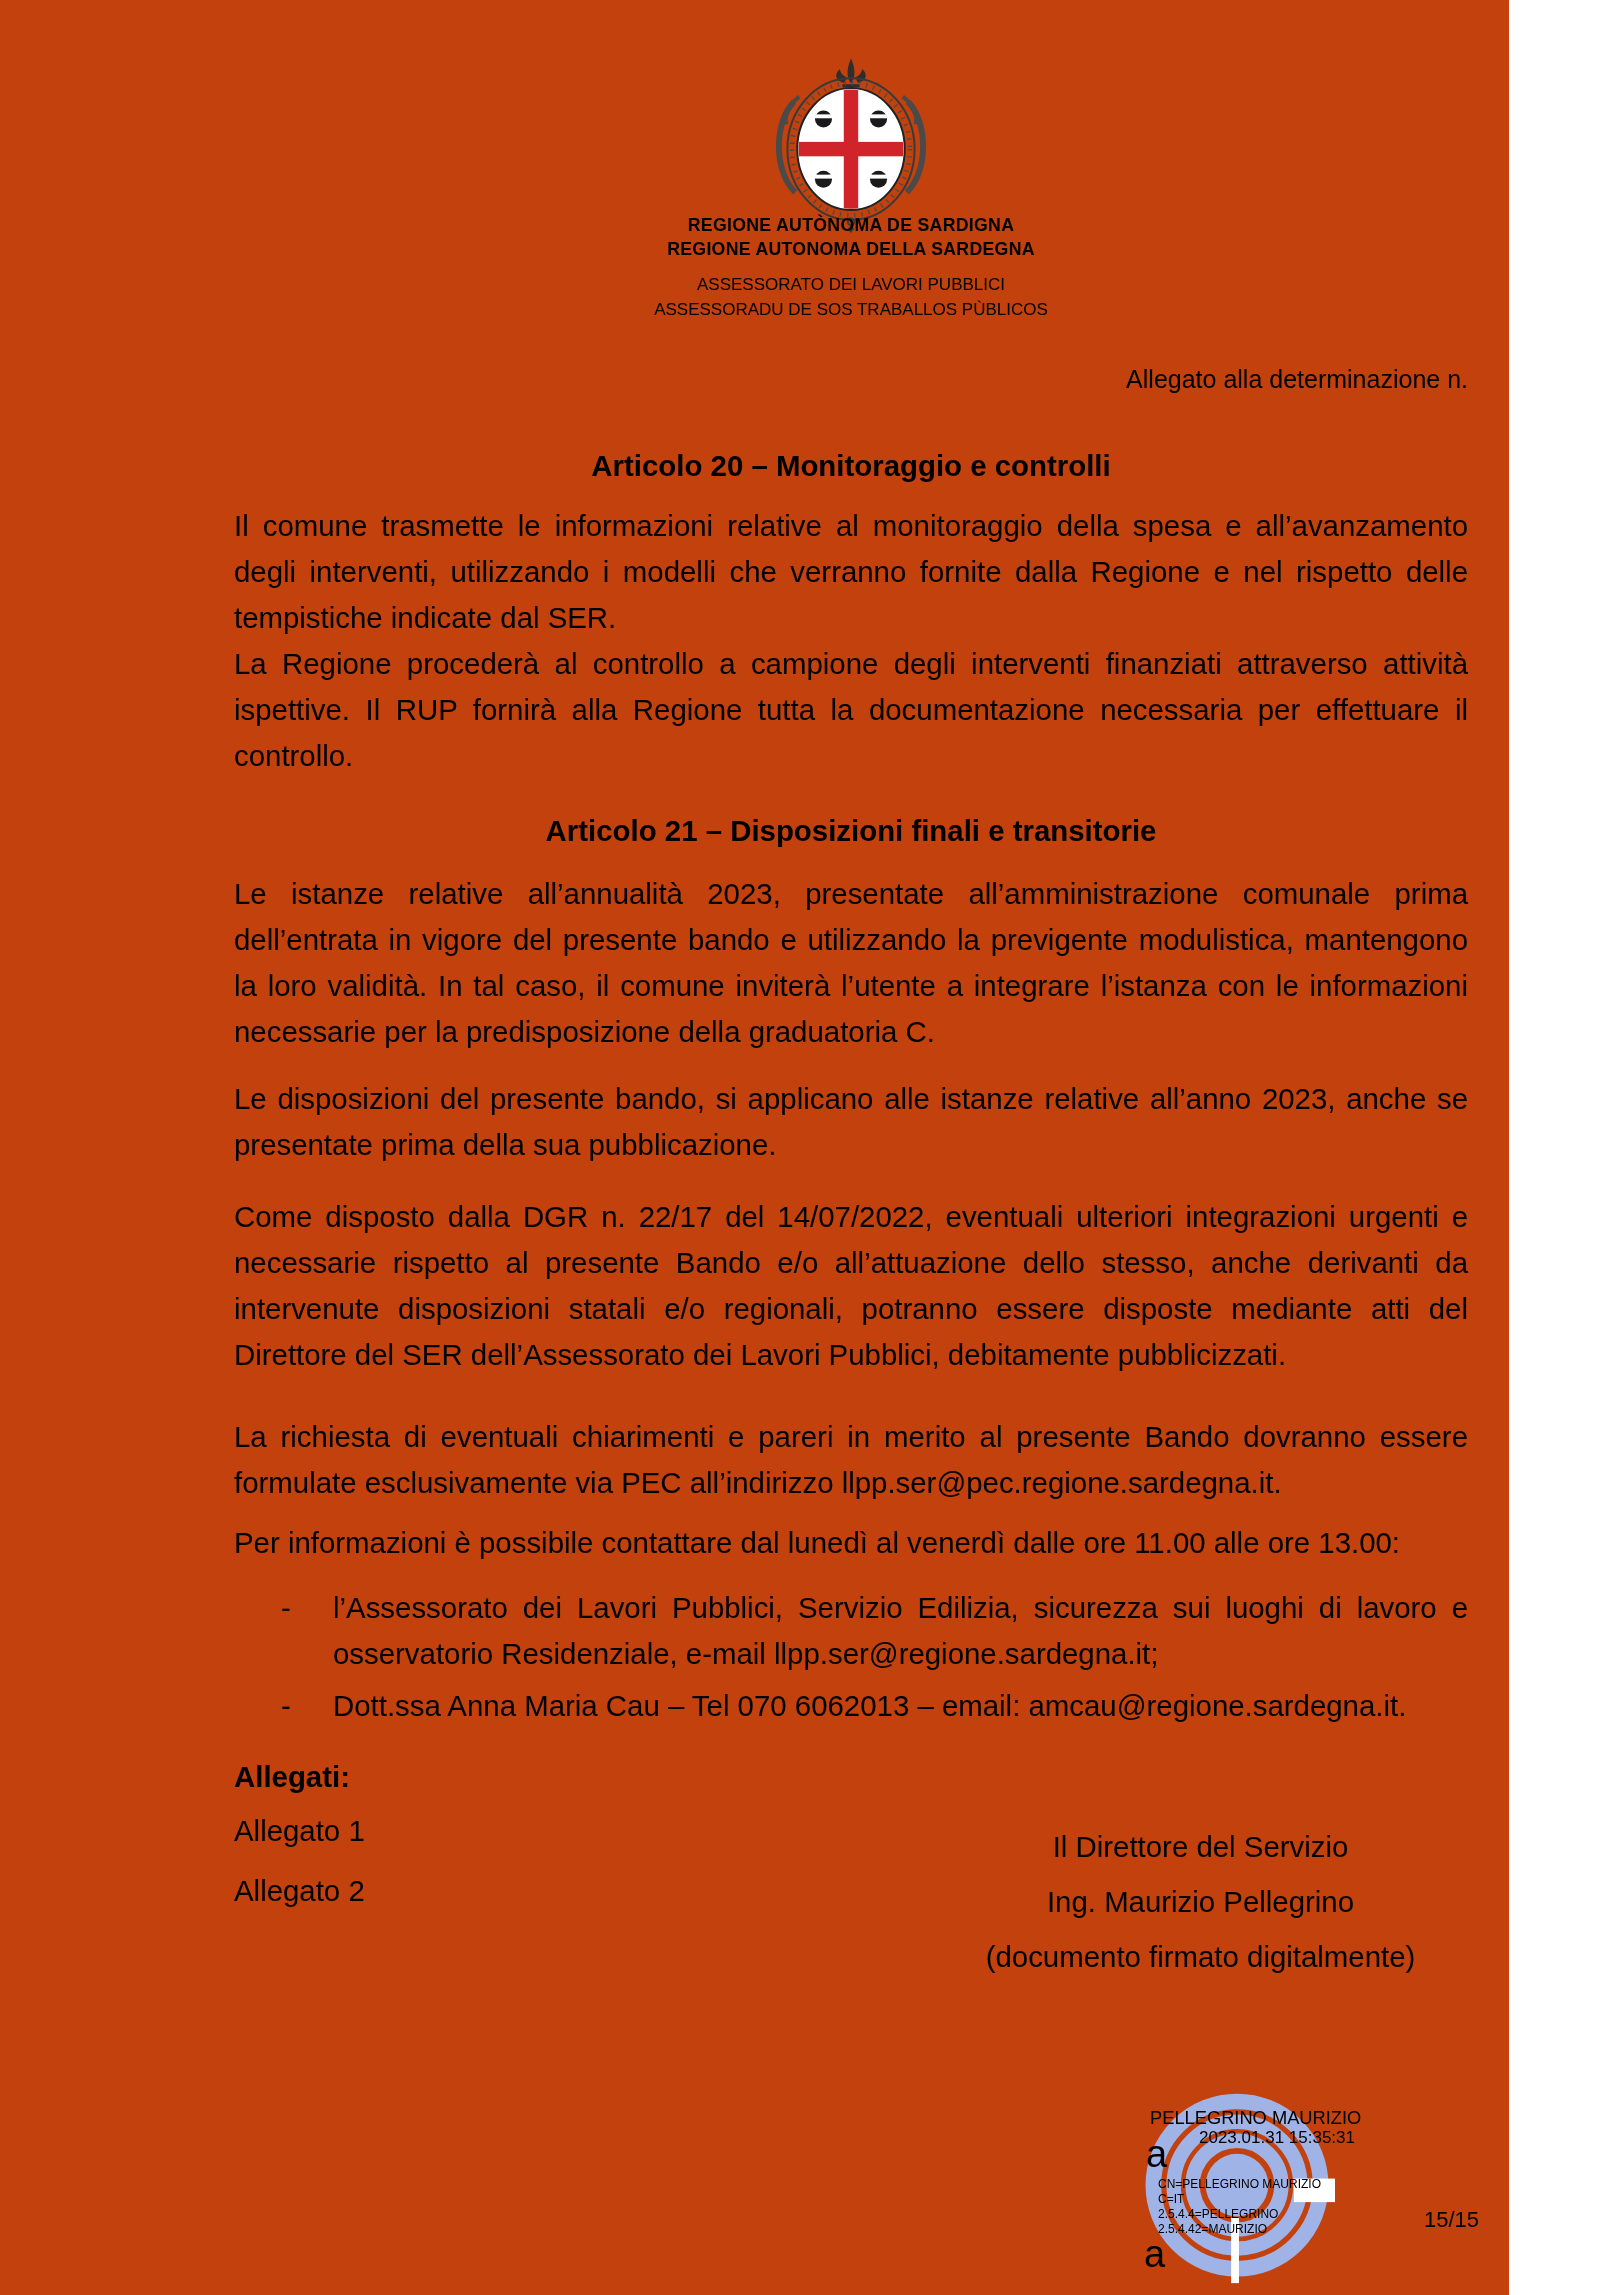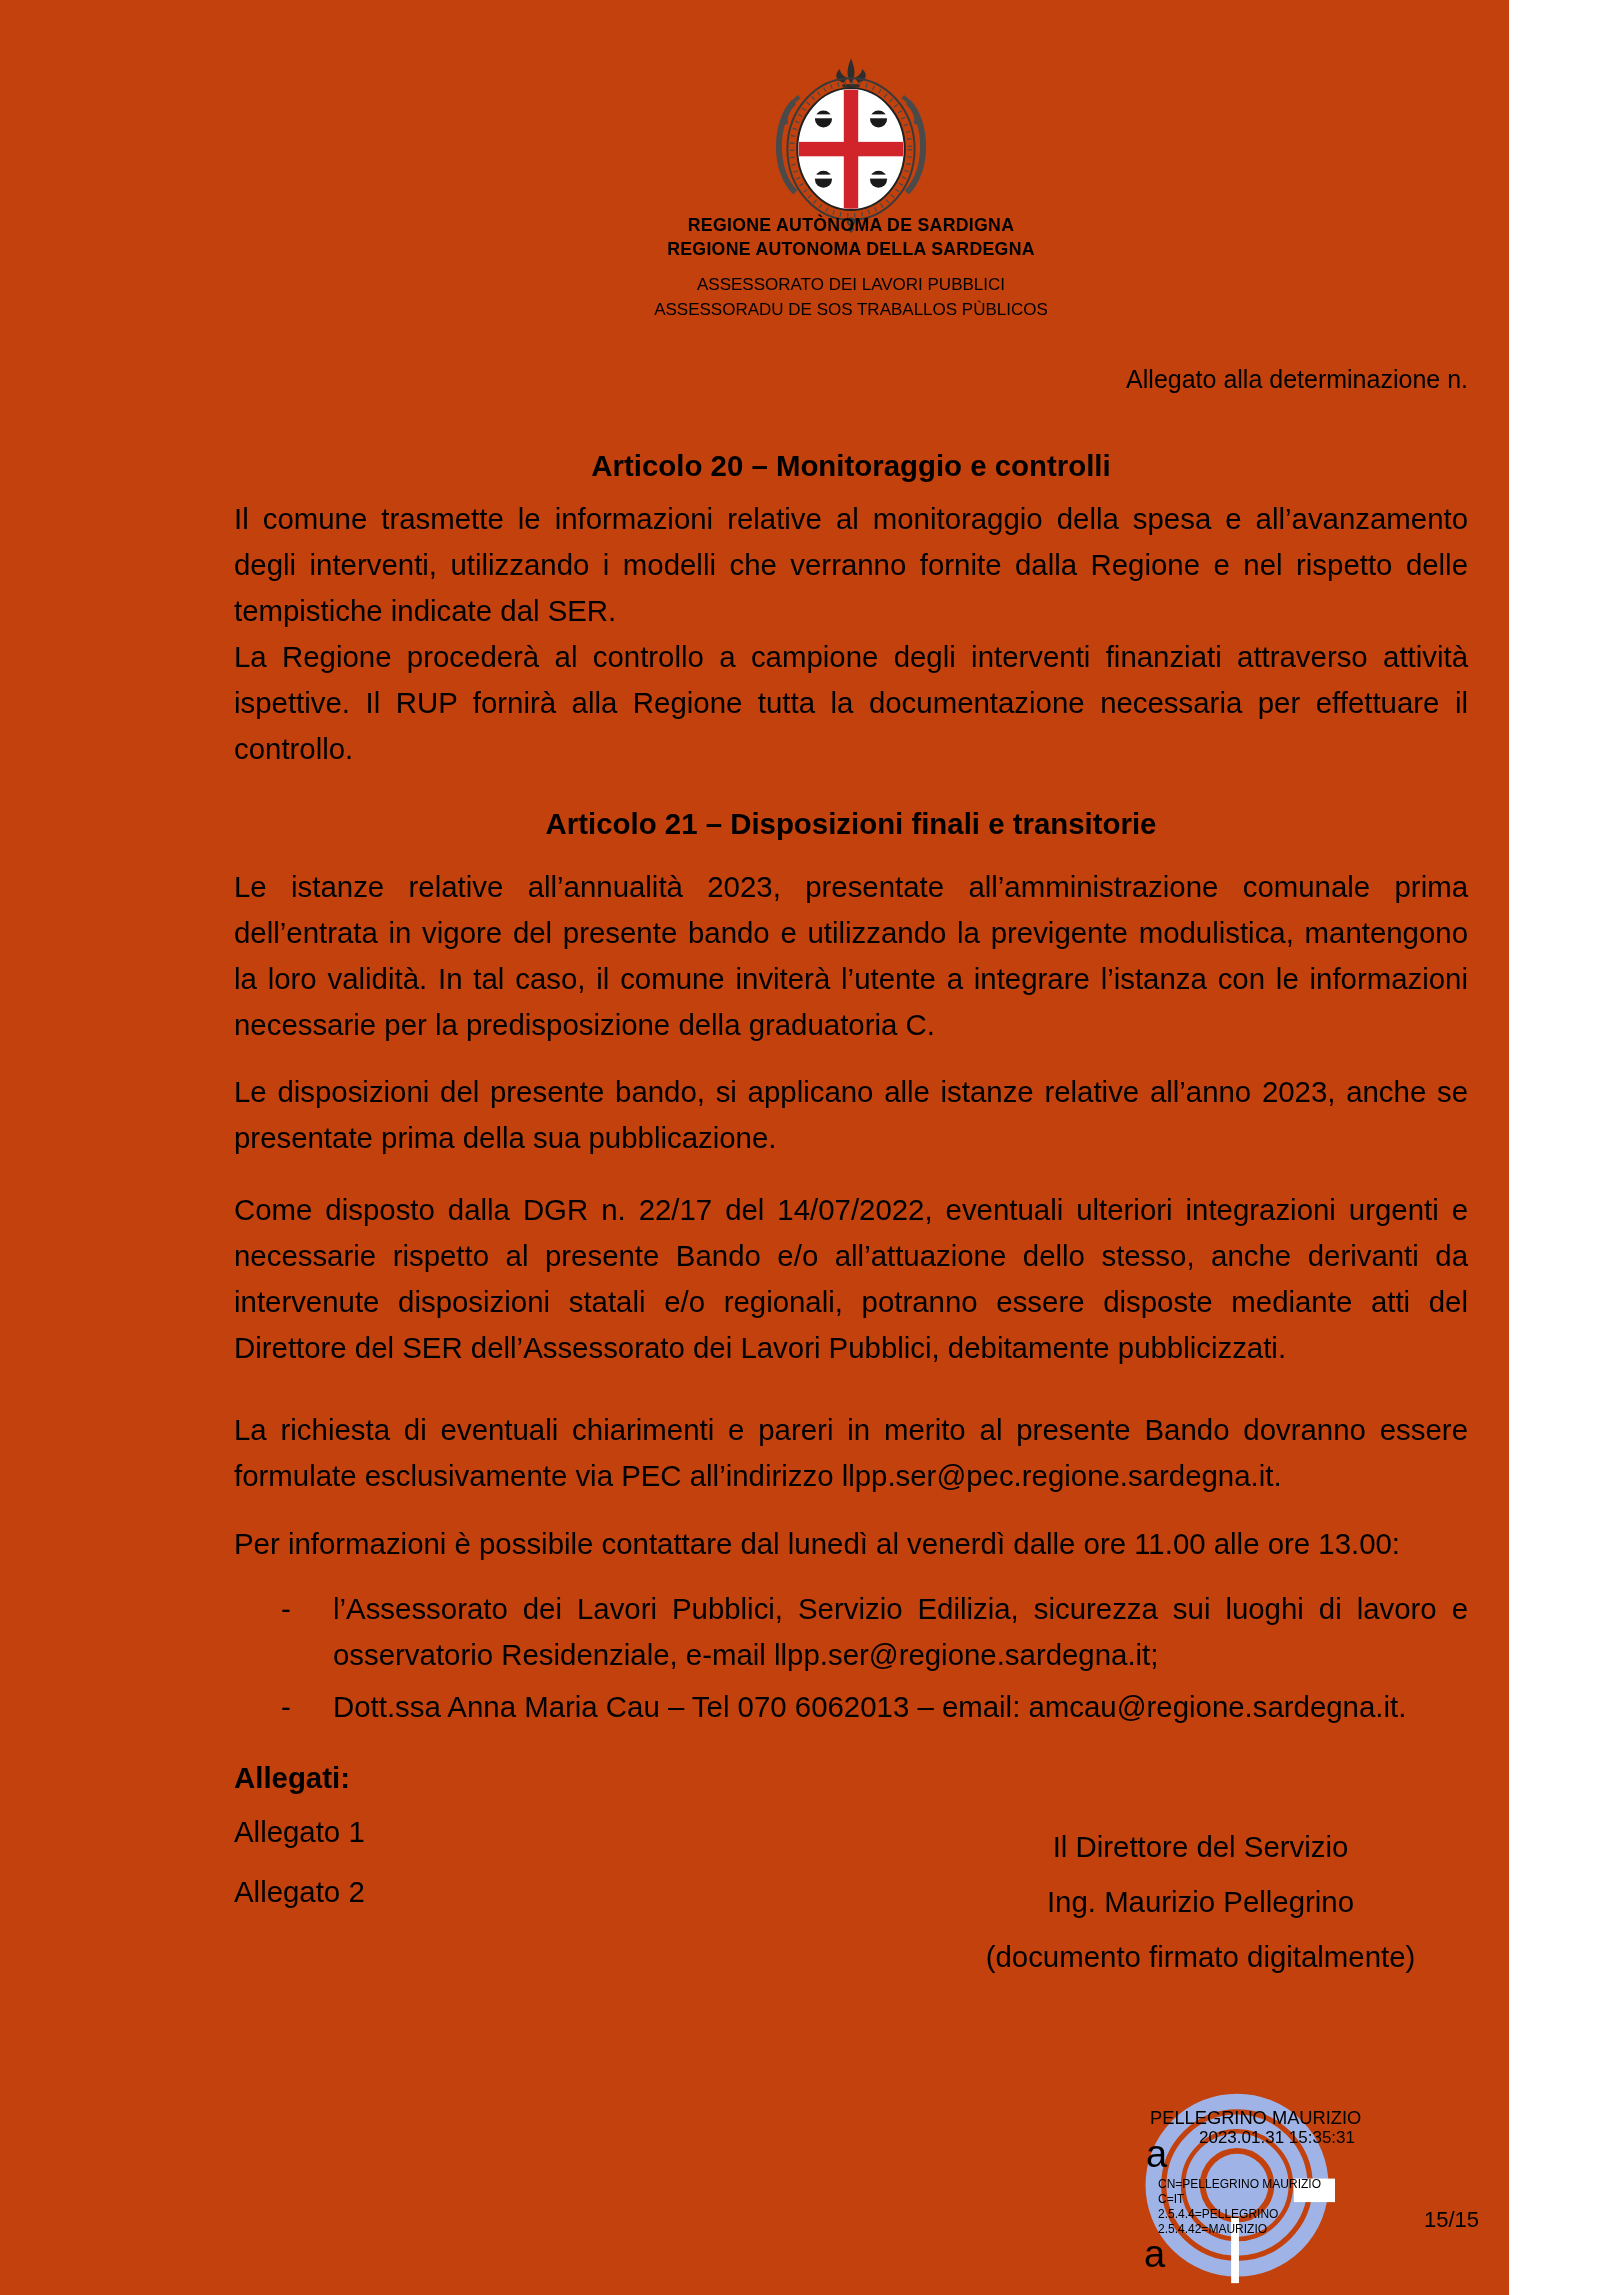--- a/index.html
+++ b/index.html
@@ -89,30 +89,30 @@
     </g>
   </svg>
 
   <div class="org-line org1">REGIONE AUTÒNOMA DE SARDIGNA</div>
   <div class="org-line org2">REGIONE AUTONOMA DELLA SARDEGNA</div>
   <div class="dept-line dept1">ASSESSORATO DEI LAVORI PUBBLICI</div>
   <div class="dept-line dept2">ASSESSORADU DE SOS TRABALLOS PÙBLICOS</div>
   <div class="attachment-note">Allegato alla determinazione n.</div>
 
   <div class="content">
-    <h2 class="art-heading" style="margin-top:11px;margin-bottom:7px;font-size:29.4px;">Articolo 20 – Monitoraggio e controlli</h2>
+    <h2 class="art-heading" style="margin-top:11px;margin-bottom:14px;font-size:29.4px;">Articolo 20 – Monitoraggio e controlli</h2>
     <p>Il comune trasmette le informazioni relative al monitoraggio della spesa e all’avanzamento degli interventi, utilizzando i modelli che verranno fornite dalla Regione e nel rispetto delle tempistiche indicate dal SER.</p>
     <p>La Regione procederà al controllo a campione degli interventi finanziati attraverso attività ispettive. Il RUP fornirà alla Regione tutta la documentazione necessaria per effettuare il controllo.</p>
 
     <h2 class="art-heading" style="margin-top:29.4px;margin-bottom:16.4px;font-size:29.4px;">Articolo 21 – Disposizioni finali e transitorie</h2>
     <p>Le istanze relative all’annualità 2023, presentate all’amministrazione comunale prima dell’entrata in vigore del presente bando e utilizzando la previgente modulistica, mantengono la loro validità. In tal caso, il comune inviterà l’utente a integrare l’istanza con le informazioni necessarie per la predisposizione della graduatoria C.</p>
     <p style="margin-top:21.6px;">Le disposizioni del presente bando, si applicano alle istanze relative all’anno 2023, anche se presentate prima della sua pubblicazione.</p>
     <p style="margin-top:26px;">Come disposto dalla DGR n. 22/17 del 14/07/2022, eventuali ulteriori integrazioni urgenti e necessarie rispetto al presente Bando e/o all’attuazione dello stesso, anche derivanti da intervenute disposizioni statali e/o regionali, potranno essere disposte mediante atti del Direttore del SER dell’Assessorato dei Lavori Pubblici, debitamente pubblicizzati.</p>
     <p style="margin-top:36px;">La richiesta di eventuali chiarimenti e pareri in merito al presente Bando dovranno essere formulate esclusivamente via PEC all’indirizzo llpp.ser@pec.regione.sardegna.it.</p>
-    <p style="margin-top:22px;">Per informazioni è possibile contattare dal lunedì al venerdì dalle ore 11.00 alle ore 13.00:</p>
+    <p style="margin-top:14px;">Per informazioni è possibile contattare dal lunedì al venerdì dalle ore 11.00 alle ore 13.00:</p>
 
     <div class="bullet" style="margin-top:18.3px;">
       <span class="dash">-</span>
       <span class="btext">l’Assessorato dei Lavori Pubblici, Servizio Edilizia, sicurezza sui luoghi di lavoro e osservatorio Residenziale, e-mail llpp.ser@regione.sardegna.it;</span>
     </div>
     <div class="bullet" style="margin-top:6.5px;">
       <span class="dash">-</span>
       <span class="btext">Dott.ssa Anna Maria Cau – Tel 070 6062013 – email: amcau@regione.sardegna.it.</span>
     </div>
 

